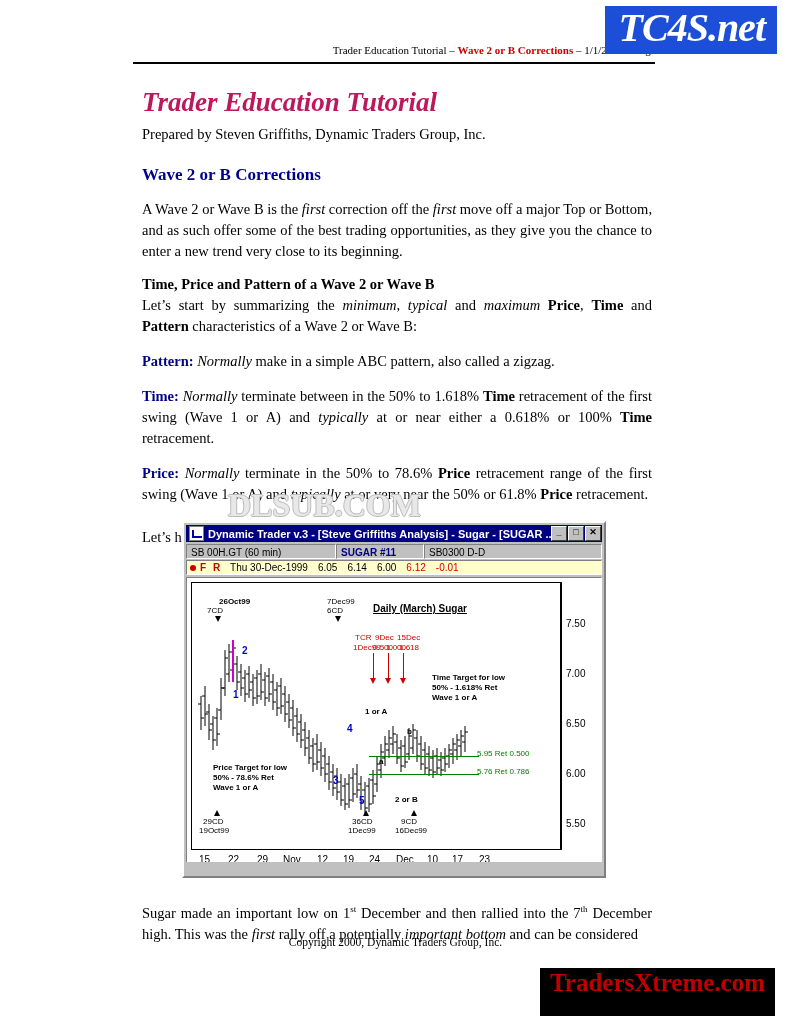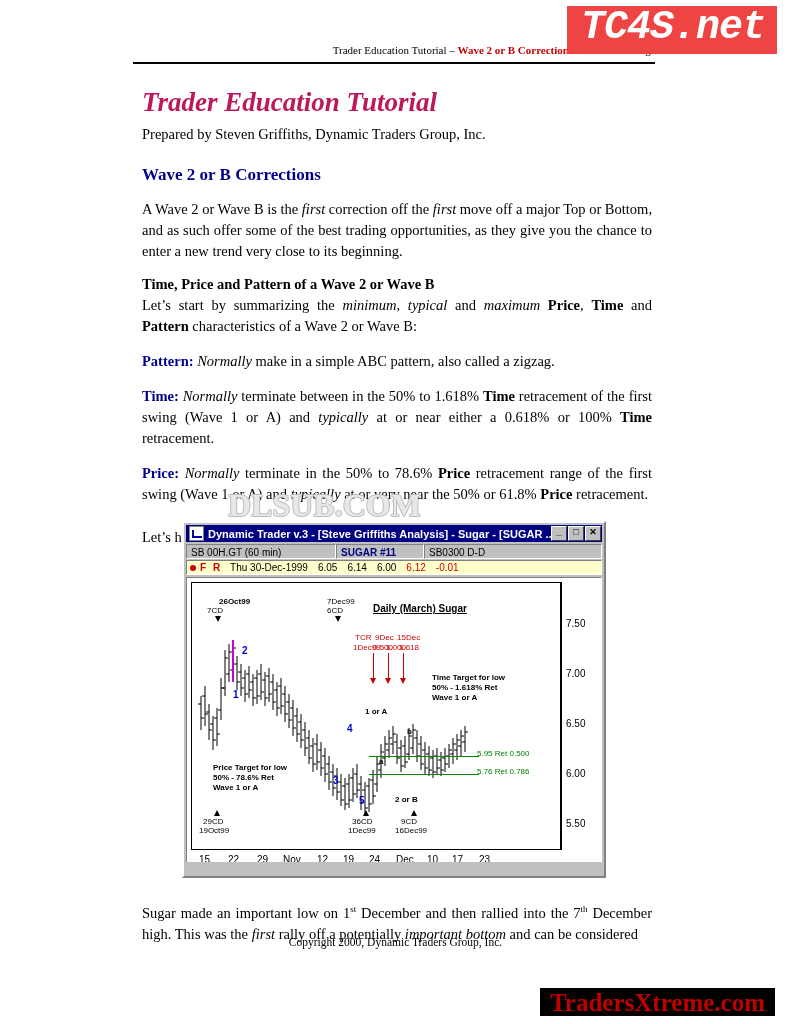--- a/index.html
+++ b/index.html
@@ -18,26 +18,26 @@
     position: relative;
     width: 791px;
     height: 1024px;
   }
 
   
   .wm-top {
     position: absolute;
     top: 6px;
     right: 14px;
-    font-family: Liberation Mono, monospace;
+    font-family: Liberation Serif, serif;
     font-size: 40px;
     font-weight: bold;
     font-style: italic;
     color: #ffffff;
-    background: #ef4444;
+    background: #1d4ed8;
     padding: 2px 12px 6px 14px;
     letter-spacing: -1px;
     line-height: 1;
   }
   .wm-mid {
     position: absolute;
     top: 487px;
     left: 228px;
     font-family: "Liberation Serif", serif;
     font-size: 32px;
@@ -51,21 +51,21 @@
   }
   .wm-bottom {
     position: absolute;
     bottom: 8px;
     right: 16px;
     font-family: "Liberation Serif", serif;
     font-size: 25px;
     font-weight: bold;
     color: #c00000;
     background: #000000;
-    padding: 2px 10px 0 10px;
+    padding: 2px 10px 20px 10px;
     line-height: 1.05;
   }
 
   
   .header {
     position: absolute;
     top: 44px;
     left: 144px;
     width: 520px;
     text-align: right;

